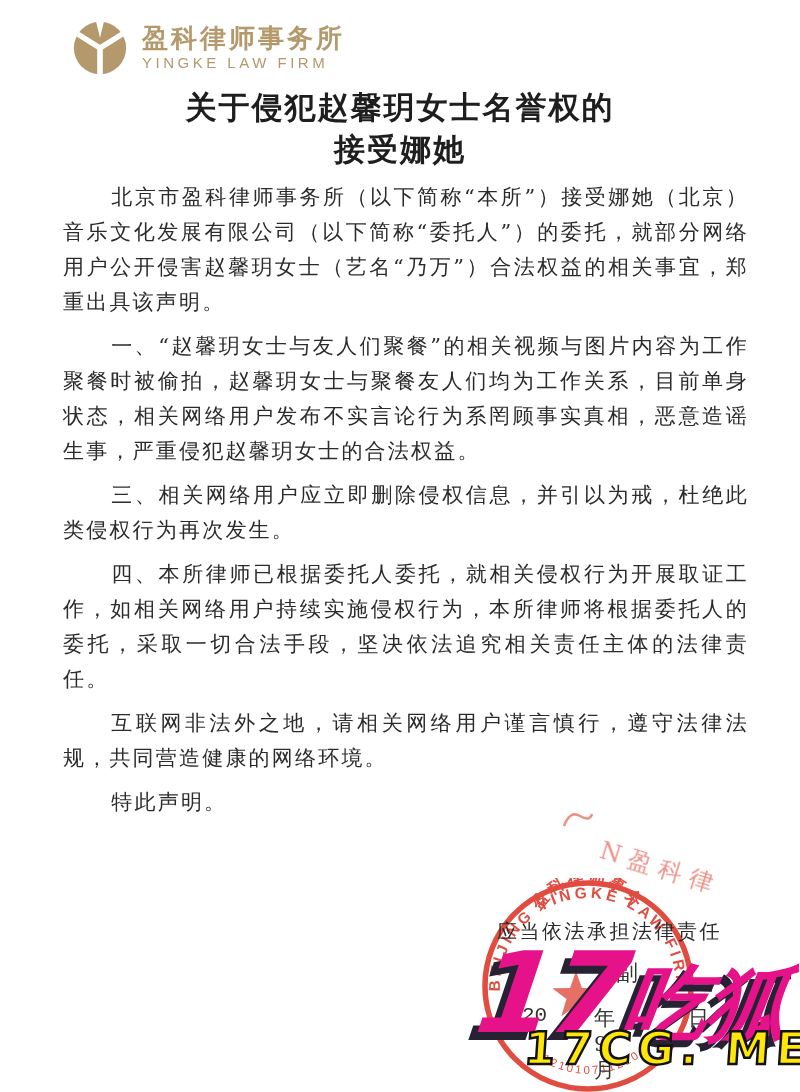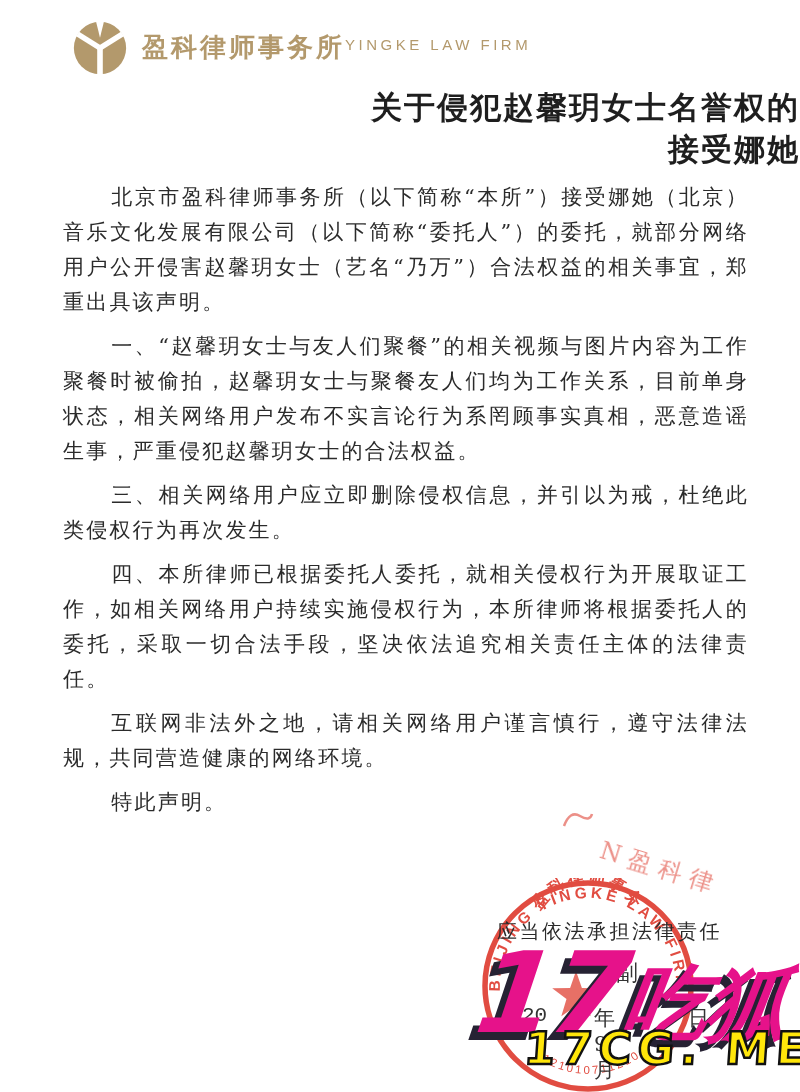--- a/index.html
+++ b/index.html
@@ -7,32 +7,32 @@
     width:800px;height:1092px;position:relative;overflow:hidden;
     background:#ffffff;
     font-family:"DejaVu Serif", serif;
     color:#2e2e2e;
   }
   .page{position:absolute;inset:0;}
 
   
   .logo{position:absolute;left:72px;top:20px;display:flex;align-items:center;gap:14px;}
   .logo-mark{width:56px;height:56px;flex:0 0 auto;}
-  .logo-text{display:flex;line-height:1.05;}
+  .logo-text{display:flex;flex-direction:column;line-height:1.05;}
   .logo-cn{
     font-family:"Liberation Sans", sans-serif;
     color:#b3996c;font-size:26px;font-weight:bold;letter-spacing:3px;
   }
   .logo-en{
     font-family:"Liberation Sans", sans-serif;
     color:#b3996c;font-size:15px;font-weight:normal;letter-spacing:3.5px;margin-top:3px;
   }
 
   
-  .title{position:absolute;left:0;right:0;top:86px;text-align:right;
+  .title{position:absolute;left:0;right:0;top:86px;text-align:center;
     font-size:31px;font-weight:bold;color:#1e1e1e;line-height:42px;letter-spacing:2px;}
 
   
   .content{position:absolute;left:63px;top:180px;width:686px;z-index:12;}
   .content p{
     margin:0 0 9px 0;
     font-size:21px;line-height:35px;letter-spacing:2.2px;
     text-align:justify;text-indent:2.3em;color:#2b2b2b;
   }
 

